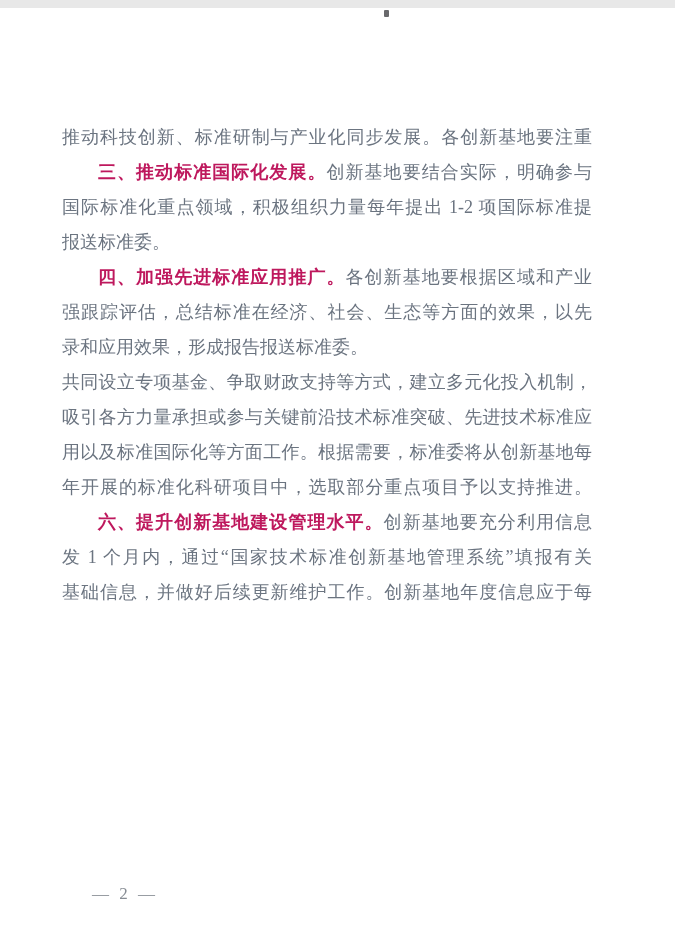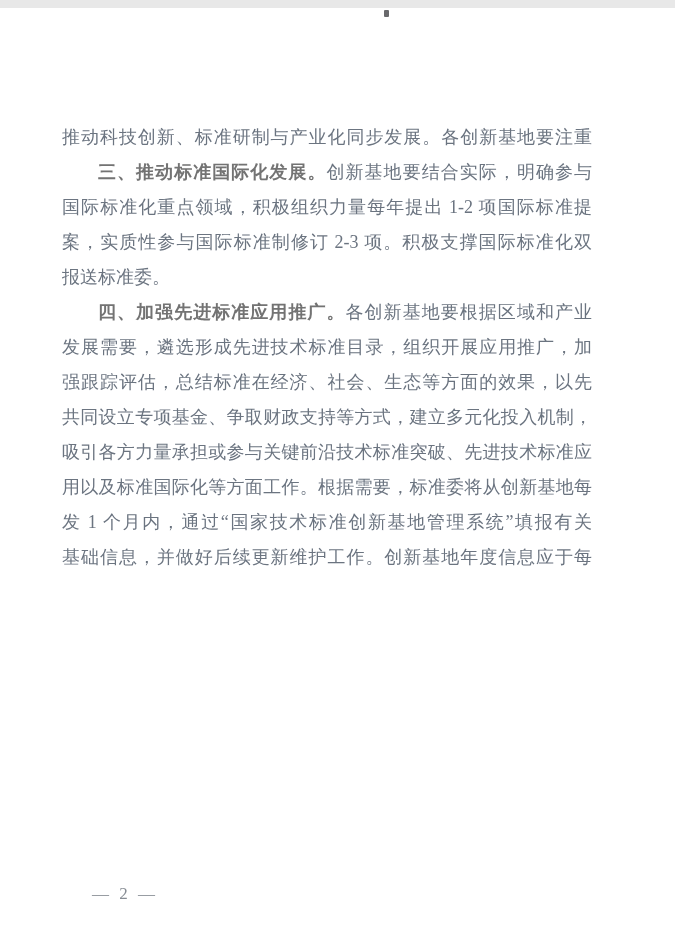--- a/index.html
+++ b/index.html
@@ -31,47 +31,48 @@
   }
   .line.short {
     text-align-last:left;
   }
   .line.indent {
     text-indent:2em;
   }
   .head {
     font-family:"Liberation Sans", sans-serif;
     font-weight:bold;
-    color:#737373;
+    color:#be185d;
   }
   .footer-pagenum {
     position:absolute; left:92px; top:876px;
     font-size:17px;
     color:#878d94;
     letter-spacing:3px;
   }
 </style>
 </head>
 <body>
 
 <div class="page">
 
   <div class="scan-speck"></div>
 
   <div class="content">
     <div class="line">推动科技创新、标准研制与产业化同步发展。各创新基地要注重</div>
     <div class="line indent"><span class="head">三、推动标准国际化发展。</span><span>创新基地要结合实际，明确参与</span></div>
     <div class="line">国际标准化重点领域，积极组织力量每年提出 1-2 项国际标准提</div>
-    <div class="line">案，实质性参与国际标准制修订 2-3 项。积极支撑国际标准化双</div>
     <div class="line short">报送标准委。</div>
     <div class="line indent"><span class="head">四、加强先进标准应用推广。</span><span>各创新基地要根据区域和产业</span></div>
-    <div class="line">发展需要，遴选形成先进技术标准目录，组织开展应用推广，加</div>
     <div class="line">强跟踪评估，总结标准在经济、社会、生态等方面的效果，以先</div>
+    <div class="line short">录和应用效果，形成报告报送标准委。</div>
     <div class="line">共同设立专项基金、争取财政支持等方式，建立多元化投入机制，</div>
     <div class="line">吸引各方力量承担或参与关键前沿技术标准突破、先进技术标准应</div>
     <div class="line">用以及标准国际化等方面工作。根据需要，标准委将从创新基地每</div>
+    <div class="line">年开展的标准化科研项目中，选取部分重点项目予以支持推进。</div>
+    <div class="line indent"><span class="head">六、提升创新基地建设管理水平。</span><span>创新基地要充分利用信息</span></div>
     <div class="line">发 1 个月内，通过“国家技术标准创新基地管理系统”填报有关</div>
     <div class="line">基础信息，并做好后续更新维护工作。创新基地年度信息应于每</div>
   </div>
 
   <div class="footer-pagenum">— 2 —</div>
 
 </div>
 
 </body></html>

